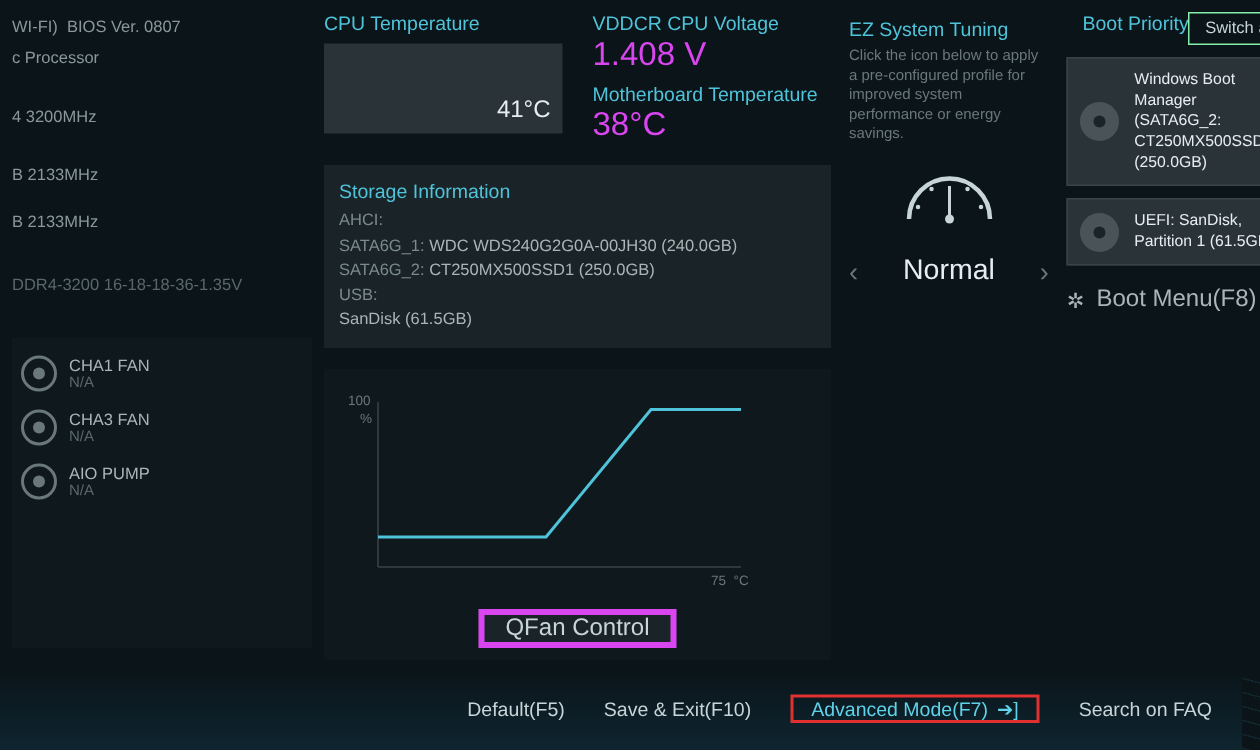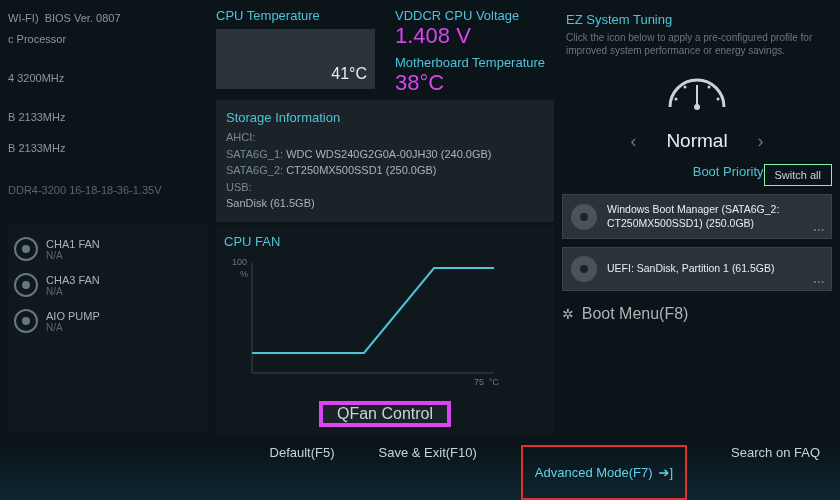--- a/index.html
+++ b/index.html
@@ -1,20 +1,20 @@
 <!DOCTYPE html>
 <html><head>
 <meta charset="utf-8">
 <style>
 *{margin:0;padding:0;box-sizing:border-box;font-family:Arial,sans-serif}
 body{width:840px;height:500px;background:#0a1419;color:#aab5b5;overflow:hidden;position:relative}
 .container{display:flex;height:440px;padding:8px;gap:8px}
 .left-col{width:200px;display:flex;flex-direction:column;gap:6px}
-.mid-col{flex:1;display:flex;flex-direction:column;gap:4px}
-.right-col{width:270px;display:flex;flex-direction:column;gap:8px}
+.mid-col{flex:1;display:flex;flex-direction:column;gap:14px}
+.right-col{width:270px;display:flex;gap:8px}
 .label-cyan{color:#4fc3d9;font-size:13px}
 .value-white{color:#d946ef;font-size:22px;font-weight:400}
 .small-gray{color:#6a787a;font-size:11px}
 .dark-bg{background:#0f191d}
 .temp-bar{background:#2a3438;height:60px;position:relative;margin-top:6px}
 .temp-val{position:absolute;right:8px;bottom:6px;color:#e8eef0;font-size:16px}
 .storage-list{font-size:11px;color:#7a8a8c;line-height:1.5;margin-top:4px}
 .storage-list .dev{color:#7a8a8c}
 .storage-list .name{color:#aab5b5}
 .fan-panel{padding:6px}
@@ -36,21 +36,21 @@
 .prof-name{color:#e8eef0;font-size:19px}
 .boot-header{display:flex;justify-content:flex-end;align-items:start}
 .switch-btn{background:transparent;border:1px solid #86efac;color:#c8d5d8;font-size:11px;padding:4px 10px;cursor:pointer}
 .boot-item{background:#2a3438;border:1px solid #3a4448;padding:8px;margin-top:8px;display:flex;align-items:center;gap:10px;position:relative}
 .disk-icon{width:26px;height:26px;background:#4a5458;border-radius:50%;position:relative;flex-shrink:0}
 .disk-icon::before{content:"";position:absolute;width:8px;height:8px;background:#1a2428;border-radius:50%;top:9px;left:9px}
 .boot-text{font-size:10.5px;color:#e8eef0;line-height:1.3;flex:1}
 .drag-dots{position:absolute;right:6px;bottom:4px;color:#6a787a;font-size:8px;letter-spacing:1px}
 .boot-menu{display:flex;align-items:center;gap:8px;margin-top:14px}
 .boot-menu-icon{color:#aab5b5;font-size:14px}
-.footer{position:absolute;bottom:0;left:0;right:0;height:55px;background:linear-gradient(180deg,#0a1419 0%,#0f2530 100%);display:flex;justify-content:flex-end;gap:44px;padding:0 20px}
+.footer{position:absolute;bottom:0;left:0;right:12px;height:55px;background:linear-gradient(180deg,#0a1419 0%,#0f2530 100%);display:flex;align-items:center;justify-content:flex-end;gap:26px;padding:0 20px}
 .footer-item{color:#c8d5d8;font-size:13px;cursor:pointer}
 .footer-item.highlighted{border:2px solid #e03030;padding:0 12px;color:#5fd3e9;display:flex;align-items:center;gap:6px}
 .footer-item.highlighted .exit-icon{color:#5fd3e9}
 .sysinfo{font-size:11px;color:#8a989a;line-height:1.9}
 .sysinfo .dim{color:#5a686a}
 .bg-lines{position:absolute;bottom:0;left:0;right:0;height:50px;opacity:0.2;background:repeating-linear-gradient(15deg,transparent,transparent 8px,#2a6a7a 8px,#2a6a7a 9px)}
 .top-row{display:flex;gap:20px}
 .mid-section{background:#1a2428;padding:10px;flex:1}
 </style>
 </head>
@@ -116,21 +116,20 @@
       <div class="storage-list">
         <div>AHCI:</div>
         <div><span class="dev">SATA6G_1:</span> <span class="name">WDC WDS240G2G0A-00JH30 (240.0GB)</span></div>
         <div><span class="dev">SATA6G_2:</span> <span class="name">CT250MX500SSD1 (250.0GB)</span></div>
         <div>USB:</div>
         <div class="name">SanDisk (61.5GB)</div>
       </div>
     </div>
 
     <div class="dark-bg" style="padding:8px">
-      <div class="label-cyan">CPU FAN</div>
       <div class="chart">
         <svg viewBox="0 0 280 140">
           <text x="8" y="12" fill="#6a787a" font-size="9">100</text>
           <text x="16" y="24" fill="#6a787a" font-size="9">%</text>
           <line x1="28" y1="10" x2="28" y2="120" stroke="#3a4448"></line>
           <line x1="28" y1="120" x2="270" y2="120" stroke="#3a4448"></line>
           <polyline points="28,100 140,100 210,15 270,15" fill="none" stroke="#4fc3d9" stroke-width="2"></polyline>
           <text x="250" y="132" fill="#6a787a" font-size="9">75</text>
           <text x="265" y="132" fill="#6a787a" font-size="9">°C</text>
         </svg>

